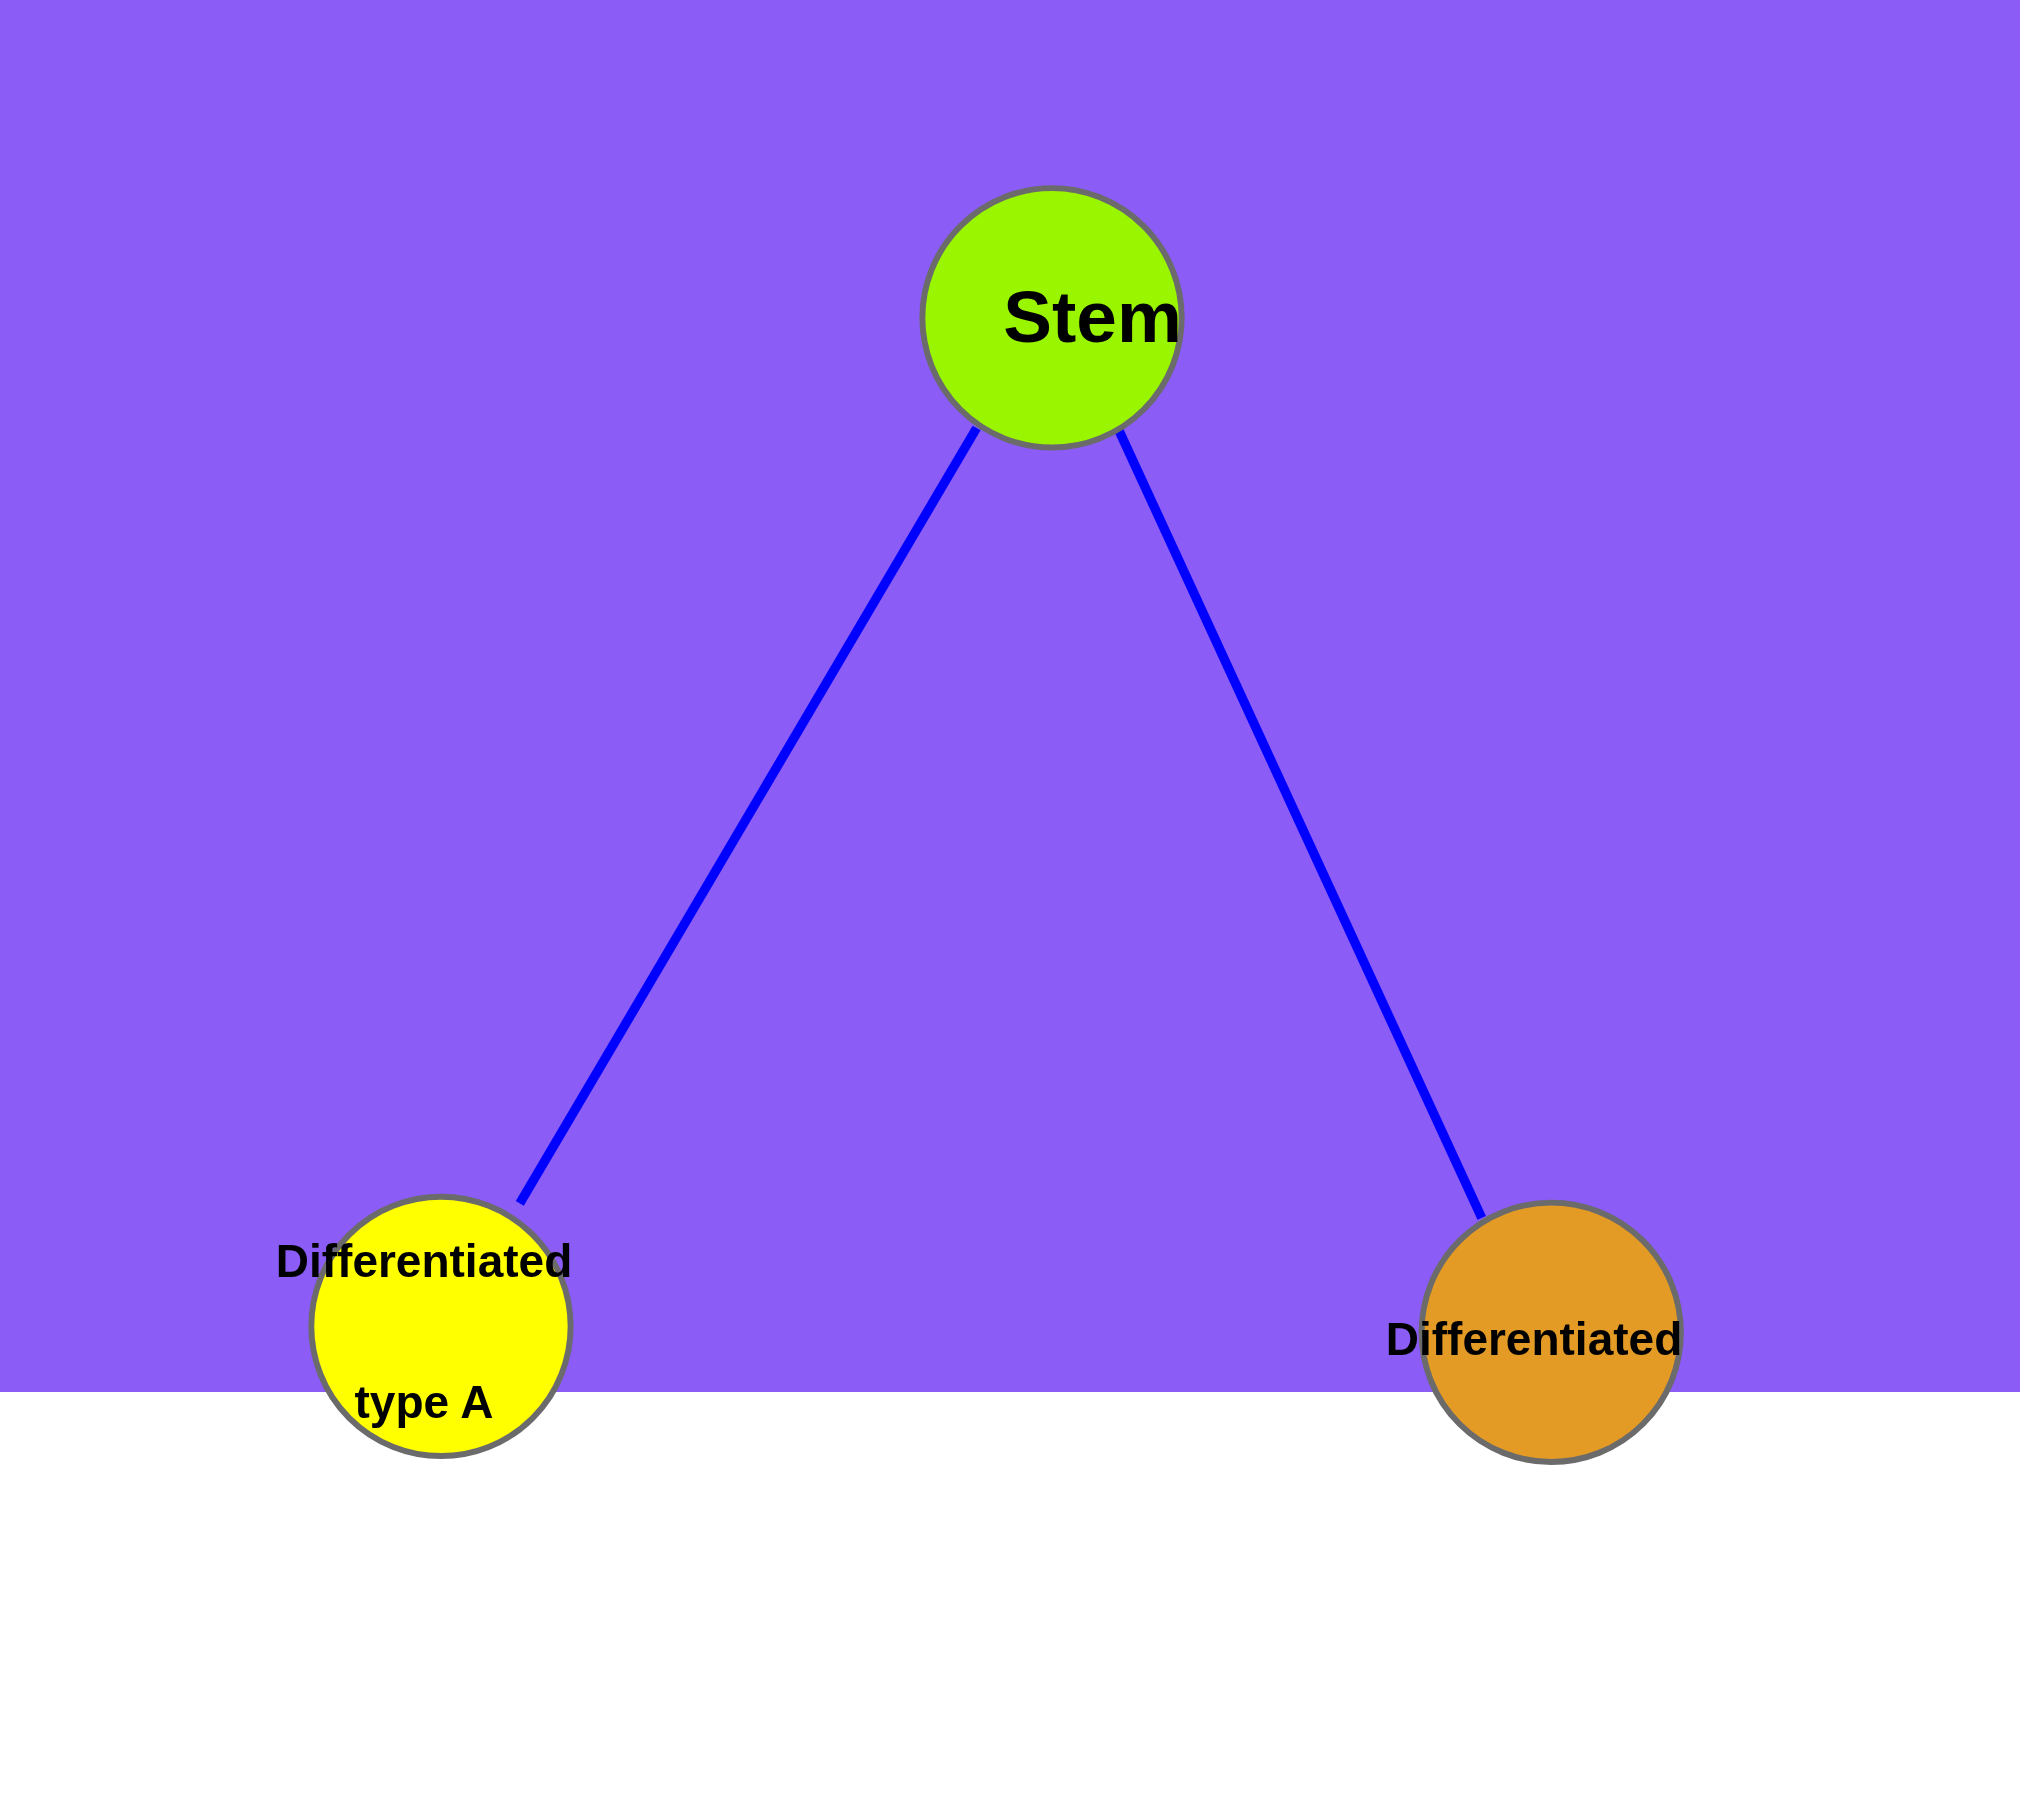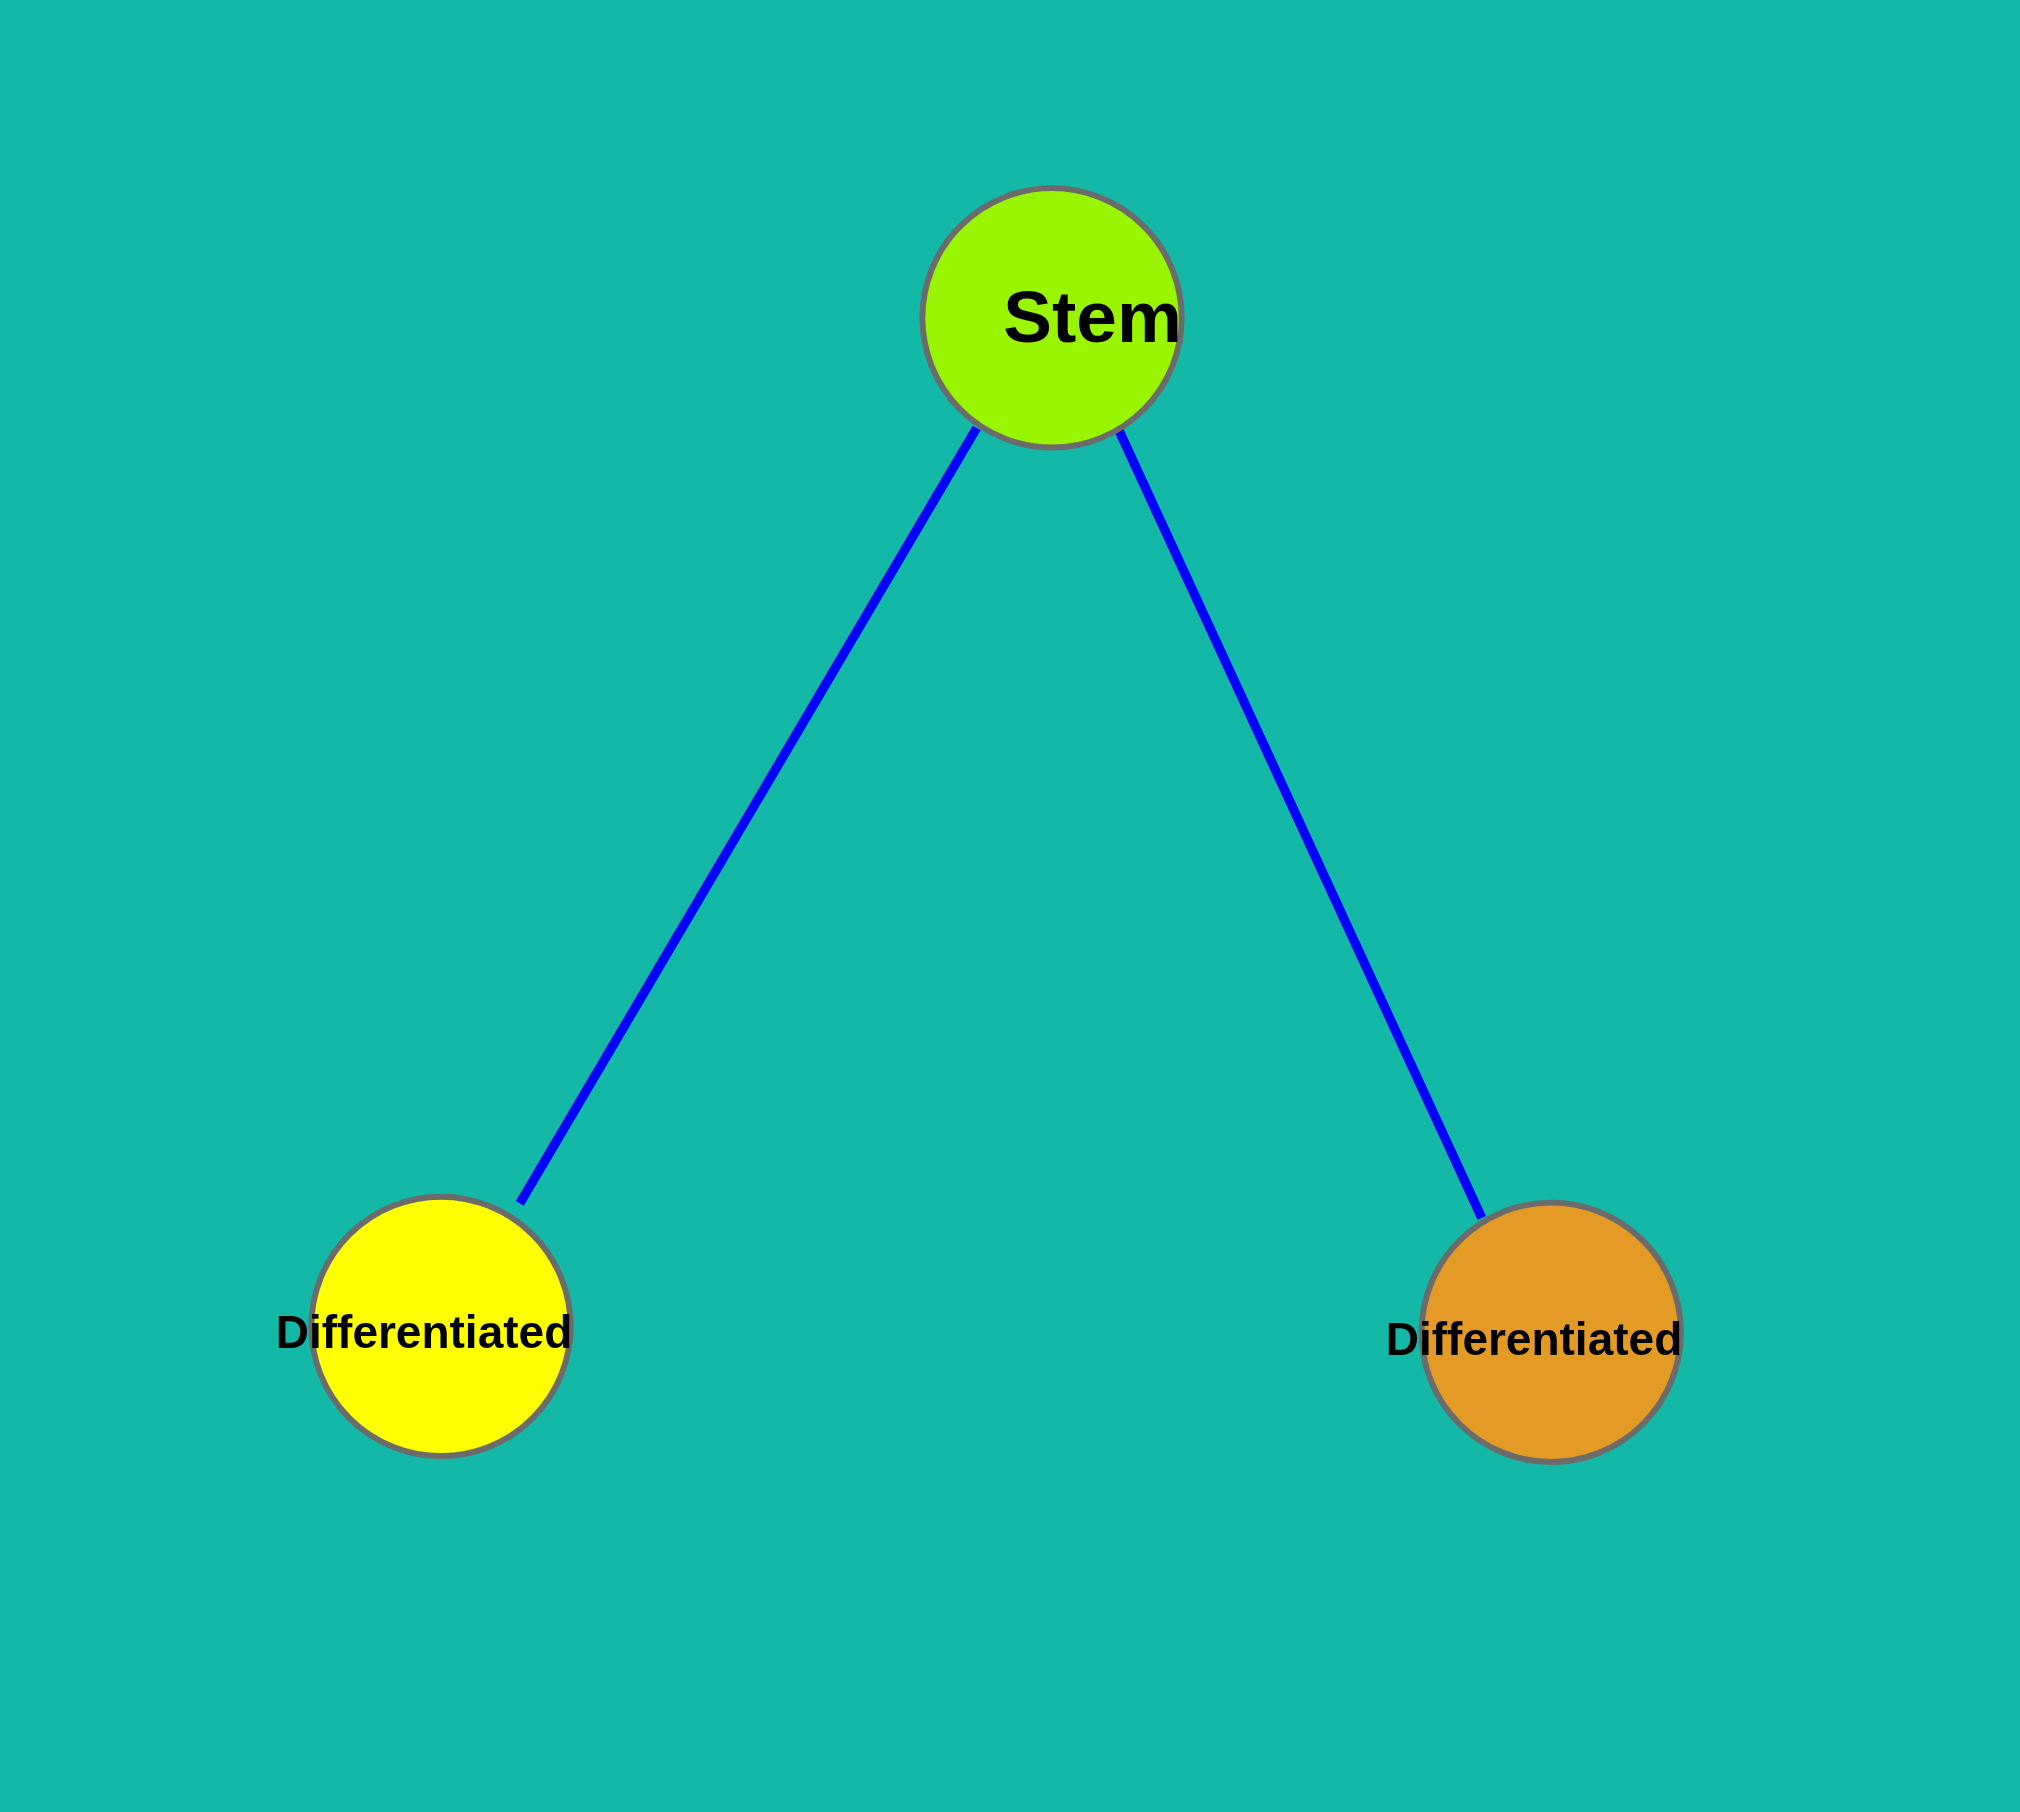--- a/index.html
+++ b/index.html
@@ -9,22 +9,22 @@
   }
   body {
     width: 2021px;
     height: 1812px;
     overflow: hidden;
     font-family: "Liberation Sans", sans-serif;
   }
   #graph-canvas {
     position: relative;
     width: 2021px;
-    height: 1812px;
-    background: #14b8a6;
+    height: 1392px;
+    background: #8b5cf6;
   }
   #graph-svg {
     position: absolute;
     top: 0;
     left: 0;
     width: 2021px;
     height: 1812px;
   }
   .node-label {
     position: absolute;
@@ -59,20 +59,21 @@
       <circle class="node-circle" cx="1830" cy="1572" r="153" fill="#e49b25" stroke="#6b6b6b" stroke-width="7"></circle>
     </g>
   </svg>
 
   <div class="node-label single" style="color: rgb(0, 0, 0); width: 848px; left: 628px; top: 318px; transform: translateY(-50%);">
     <span>Stem</span>
   </div>
 
   <div class="node-label multi" style="color: rgb(0, 0, 0); width: 848px; left: 0px; top: 1332px; transform: translateY(-50%);">
     <div>Differentiated</div>
+    <div>type A</div>
   </div>
 
   <div class="node-label multi" style="color: rgb(0, 0, 0); width: 848px; left: 1110px; top: 1339px; transform: translateY(-50%);">
     <div>Differentiated</div>
   </div>
 
 </div>
 
 
 </body></html>

